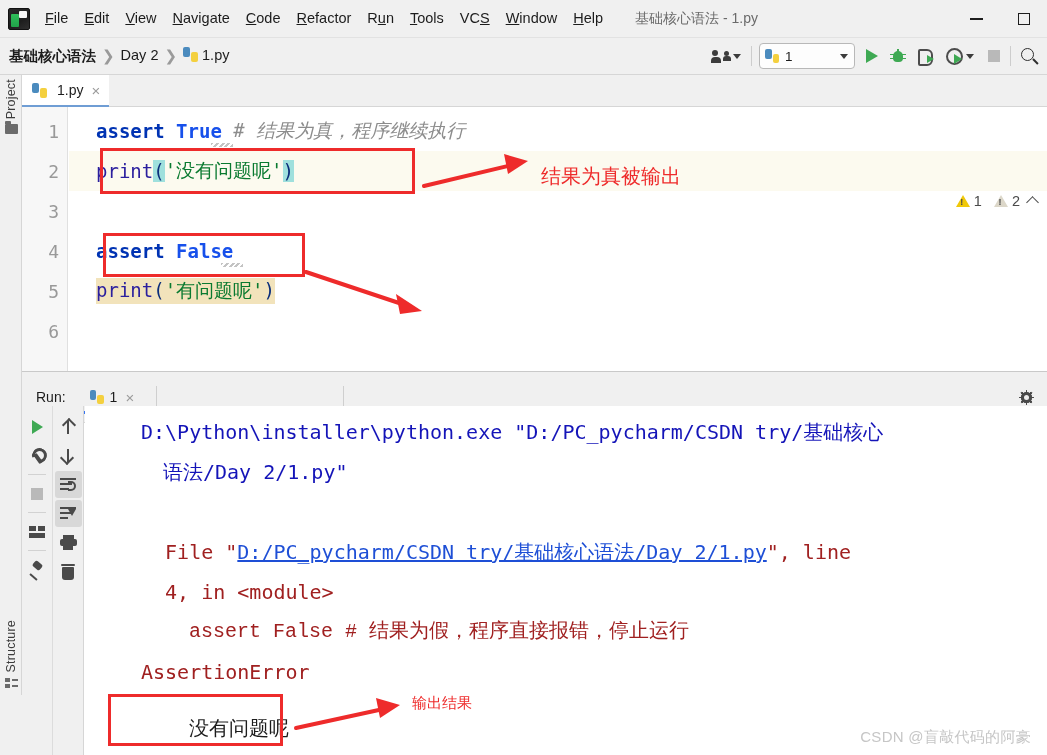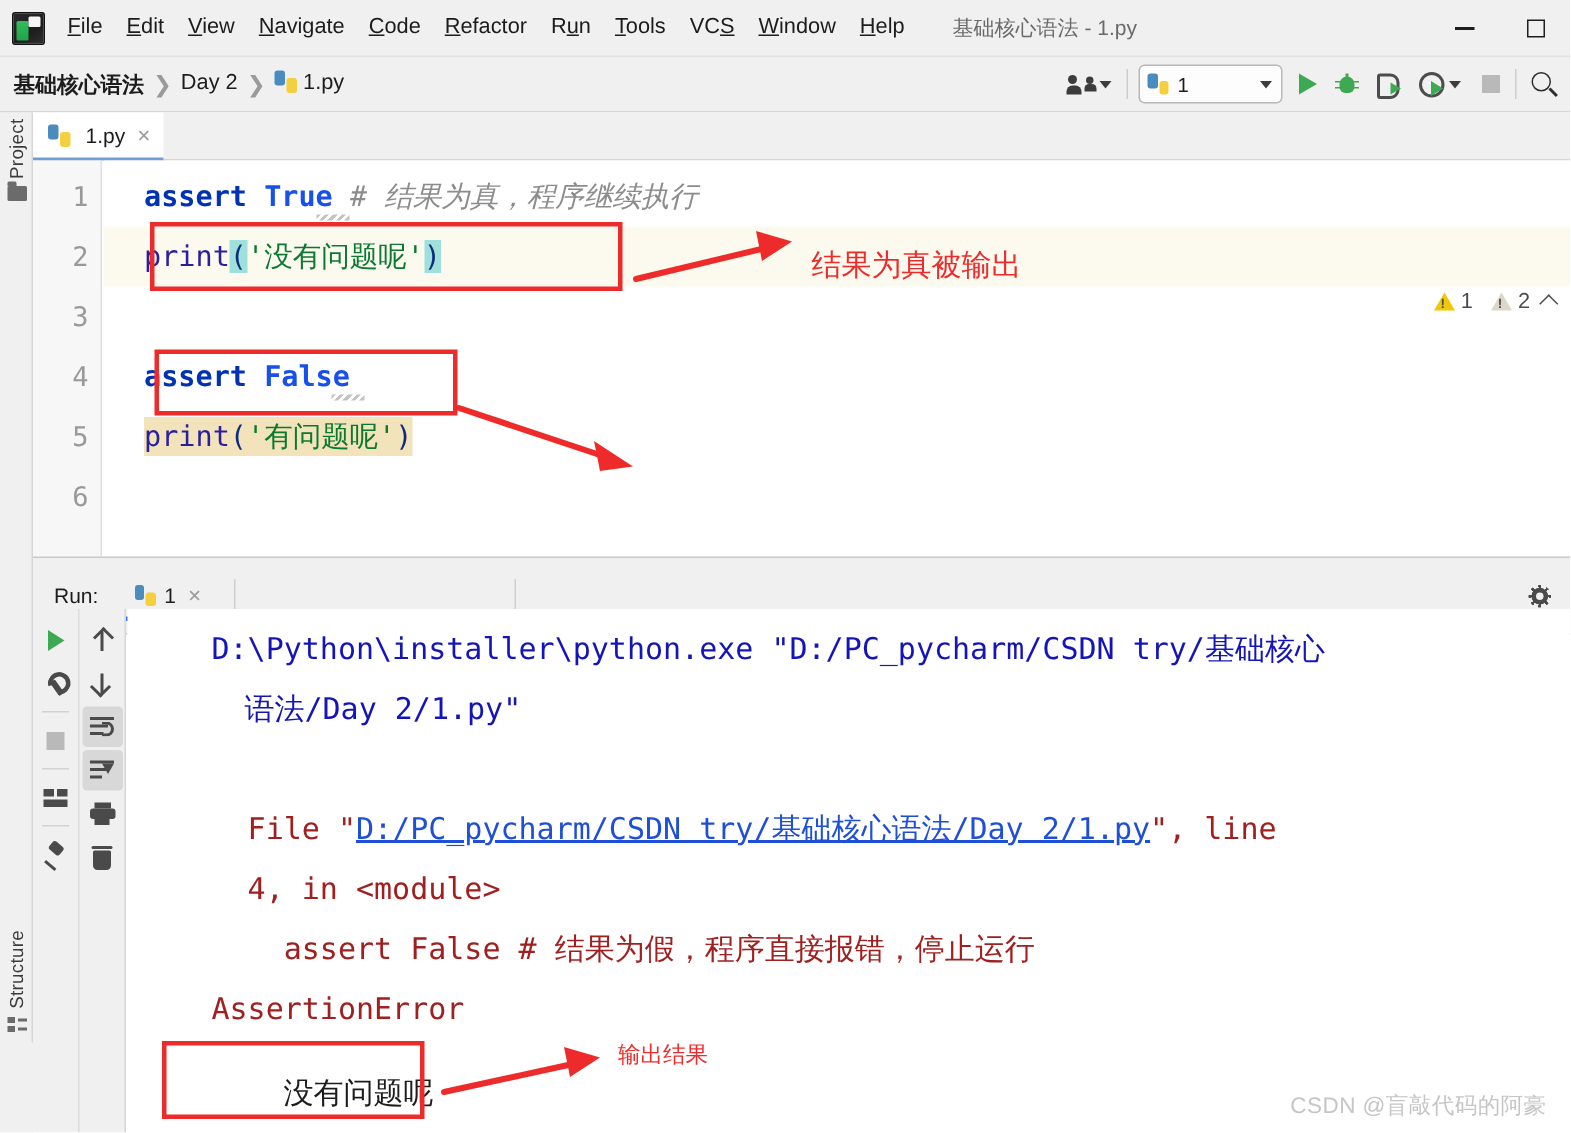--- a/index.html
+++ b/index.html
@@ -549,21 +549,21 @@
             <span class="ic-trash"></span>
           </div>
       </div>
     </div>
 
     <div class="console">
       <div class="cline c-blue" style="left:56px; top:16px;">D:\Python\installer\python.exe "D:/PC_pycharm/CSDN try/基础核心</div>
       <div class="cline c-blue" style="left:78px; top:56px;">语法/Day 2/1.py"</div>
       <div class="cline" style="left:56px; top:136px;"><span class="c-red">  File "</span><span class="c-link">D:/PC_pycharm/CSDN try/基础核心语法/Day 2/1.py</span><span class="c-red">", line</span></div>
       <div class="cline c-red" style="left:56px; top:176px;">  4, in &lt;module&gt;</div>
-      <div class="cline c-red" style="left:56px; top:216px;">    assert False # 结果为假，程序直接报错，停止运行</div>
+      <div class="cline c-red" style="left:56px; top:216px;font-family:Liberation Mono, monospace;">    assert False # 结果为假，程序直接报错，停止运行</div>
       <div class="cline c-red" style="left:56px; top:256px;">AssertionError</div>
       <div class="cline c-black" style="left:56px; top:312px;margin-left:48px;">没有问题呢</div>
     </div>
   </div>
 
   <div class="bottom-strip"></div>
 
   <div class="anno-box" style="left:100px; top:148px; width:315px; height:46px;"></div>
   <div class="anno-box" style="left:103px; top:233px; width:202px; height:44px;"></div>
   <div class="anno-box" style="left:108px; top:694px; width:175px; height:52px;"></div>

